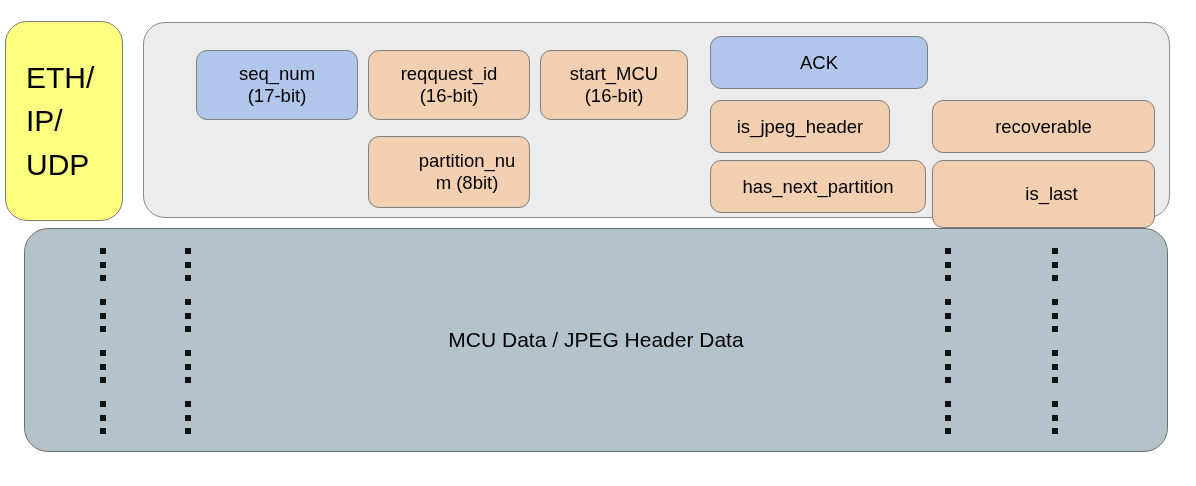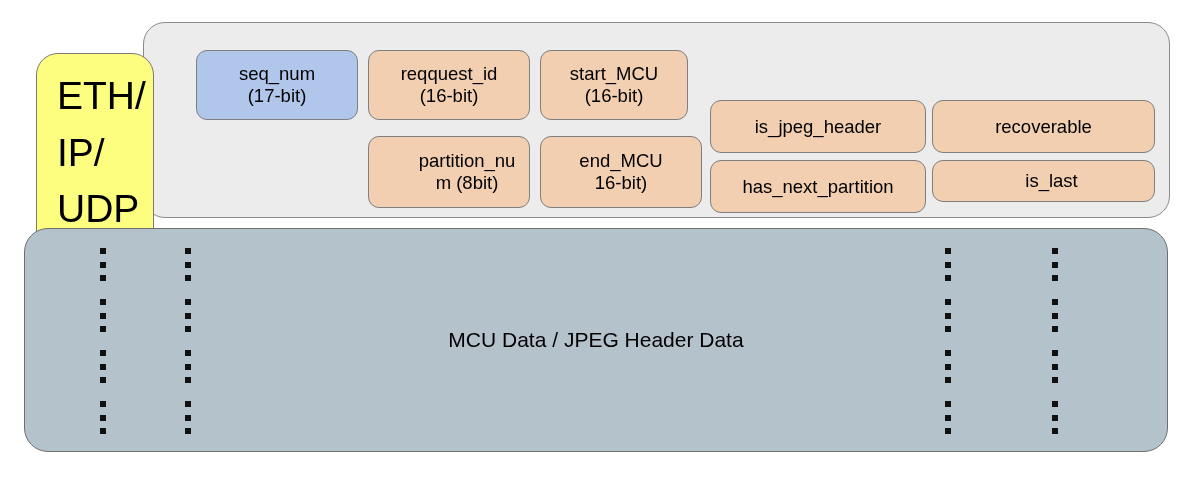--- a/index.html
+++ b/index.html
@@ -40,33 +40,32 @@
     width: 1027px;
     height: 196px;
     box-sizing: border-box;
     background: #ececec;
     border: 1.3px solid #8a8a8a;
     border-radius: 22px;
   }
 
   
   .eth-box {
-    left: 36px;
+    left: 5px;
     top: 21px;
     width: 118px;
     height: 200px;
     background: #fdfd80;
     border-radius: 22px;
     border: 1.3px solid #7a7a7a;
-    font-size: 39px;
+    font-size: 30px;
     justify-content: flex-start;
     text-align: left;
     padding-left: 20px;
     line-height: 1.45;
-    margin-top: 32px;
   }
 
   
   .field {
     border-radius: 11px;
     font-size: 18.5px;
   }
   .f-blue  { background: #b0c6eb; }
   .f-peach { background: #f2cfb1; border-radius: 11px; }
 
@@ -127,28 +126,27 @@
   <div class="box eth-box">ETH/
 IP/
 UDP</div>
 
   <div class="box field f-blue" style="left: 196px; top: 50px; width: 162px; height: 70px;">seq_num
 (17-bit)</div>
   <div class="box field f-peach" style="left: 368px; top: 50px; width: 162px; height: 70px;">reqquest_id
 (16-bit)</div>
   <div class="box field f-peach" style="left: 540px; top: 50px; width: 148px; height: 70px;">start_MCU
 (16-bit)</div>
+  <div class="box field f-blue" style="left: 710px; top: 36px; width: 218px; height: 53px;">ACK</div>
   <div class="box field f-peach" style="left: 368px; top: 136px; width: 162px; height: 72px; padding-left: 36px;">partition_nu
 m (8bit)</div>
-  <div class="box field f-peach" style="left: 540px; top: 136px; width: 162px; height: 72px;">end_MCU
-16-bit)</div>
-  <div class="box field f-peach" style="left: 710px; top: 100px; width: 216px; height: 53px;">is_jpeg_header</div>
+  <div class="box field f-peach" style="left: 710px; top: 100px; width: 180px; height: 53px;">is_jpeg_header</div>
   <div class="box field f-peach" style="left: 932px; top: 100px; width: 223px; height: 53px;">recoverable</div>
   <div class="box field f-peach" style="left: 710px; top: 160px; width: 216px; height: 53px;">has_next_partition</div>
-  <div class="box field f-peach" style="left: 932px; top: 160px; width: 223px; height: 42px; padding-left: 16px;">is_last</div>
+  <div class="box field f-peach" style="left: 932px; top: 160px; width: 223px; height: 68px; padding-left: 16px;">is_last</div>
 
   <div class="data-box">
     <div class="data-label">MCU Data / JPEG Header Data</div>
   </div>
 
   <div id="separators">
       <div class="dotline" style="left: 100px;">
         <div class="dotgroup">
           <div class="dot"></div>
           <div class="dot"></div>

